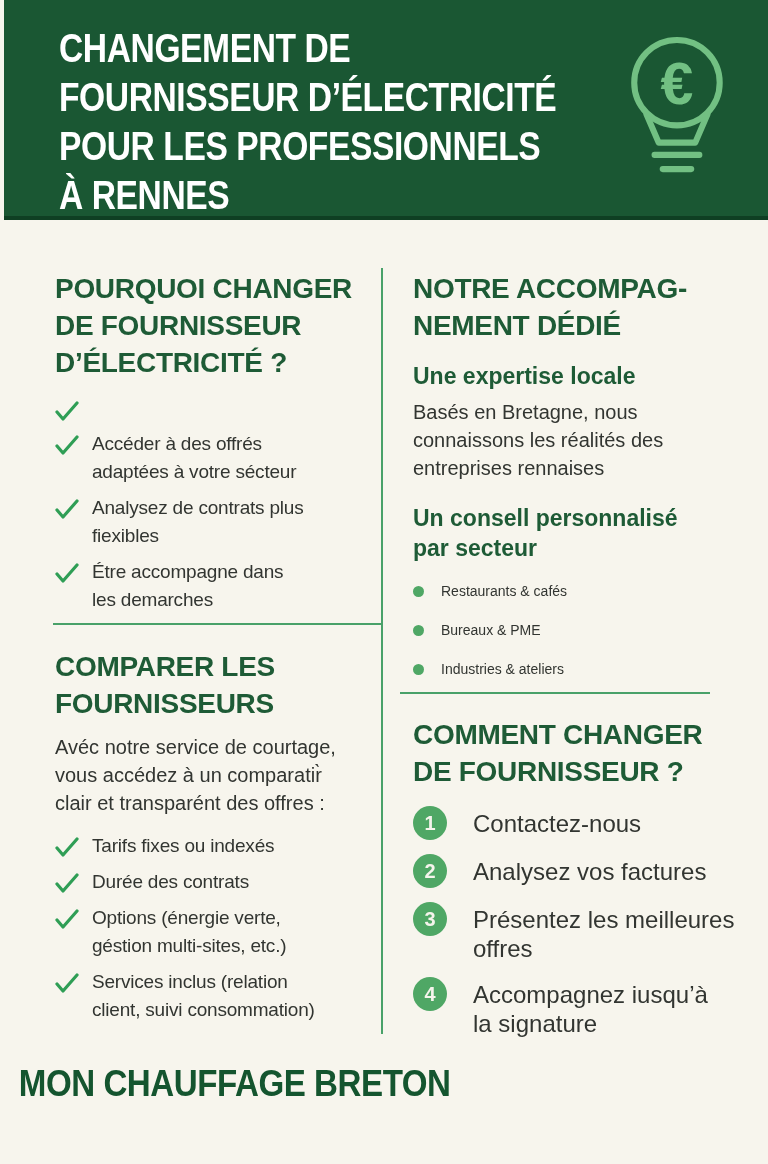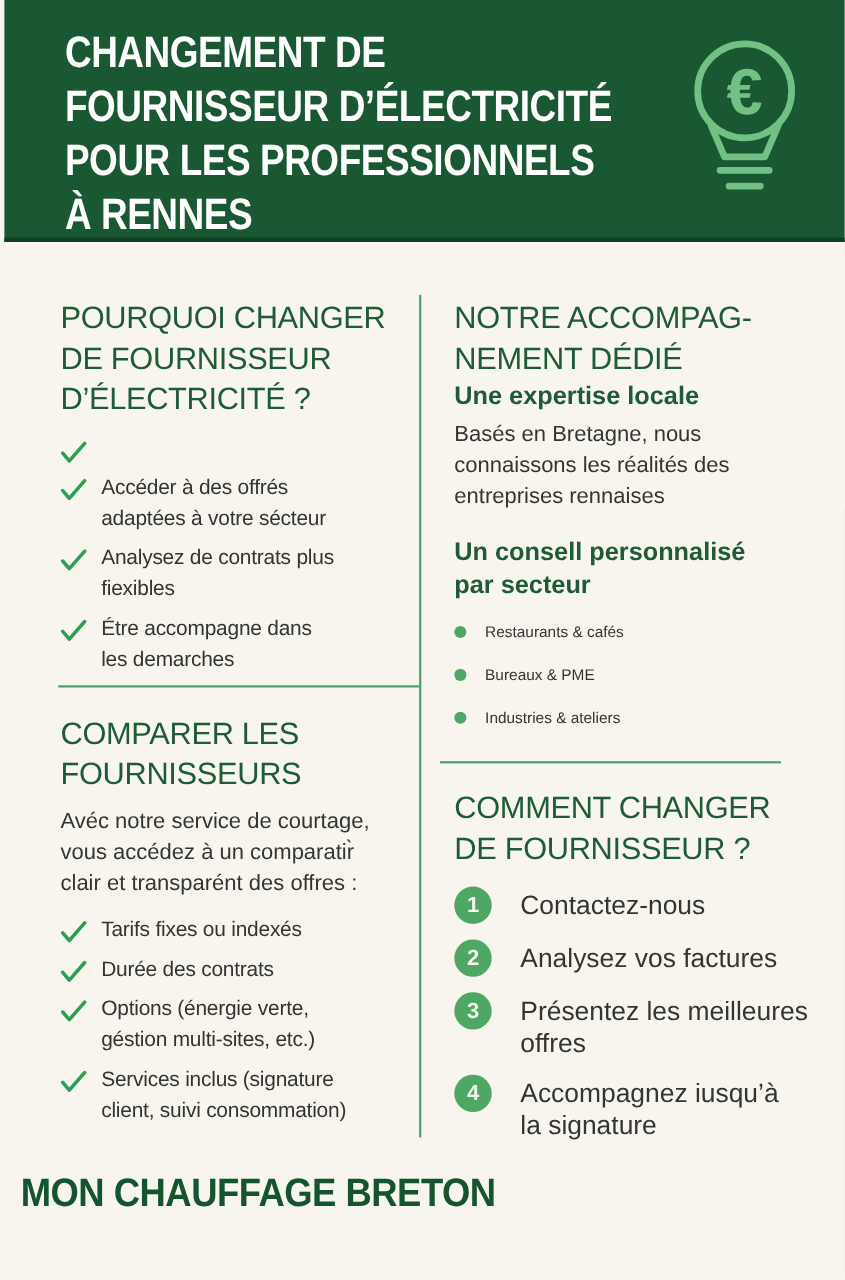--- a/index.html
+++ b/index.html
@@ -70,21 +70,21 @@
     background: var(--divider);
   }
   .divider-h { position: absolute; height: 2px; background: var(--divider); }
   .divider-h.left  { left: 53px;  top: 623px; width: 328px; }
   .divider-h.right { left: 400px; top: 692px; width: 310px; }
   
   .section { position: absolute; }
   .h2 {
     font-size: 28px;
     line-height: 37px;
-    font-weight: 400;
+    font-weight: 700;
     letter-spacing: -0.3px;
     color: var(--accent-dark);
     white-space: nowrap;
   }
   .h2 span { display: block; }
   .h3 {
     font-size: 23px;
     line-height: 30px;
     font-weight: 700;
     color: var(--accent-dark);
@@ -134,21 +134,21 @@
   .step-text { font-size: 24px; line-height: 29px; margin-top: 3px; }
   .step-text .line { display: block; white-space: nowrap; }
   
   #sec-why     { left: 55px;  top: 270px; width: 326px; }
   #sec-compare { left: 55px;  top: 648px; width: 326px; }
   #sec-support { left: 413px; top: 270px; width: 312px; }
   #sec-how     { left: 413px; top: 716px; width: 330px; }
   #sec-why .check-list { margin-top: 15px; }
   #sec-compare .intro { margin-top: 11px; }
   #sec-compare .check-list { margin-top: 15px; }
-  #sec-support .h3.first { }
+  #sec-support .h3.first { margin-top: 17px; }
   #sec-support .body-lines { margin-top: 7px; }
   #sec-support .h3.second { margin-top: 21px; }
   
   .footer {
     position: absolute;
     left: 0; top: 1063px;
     width: 624px;
     text-align: left;
   }
   .brand {
@@ -263,21 +263,21 @@
         <div class="check-text">
           <span class="line">Options (énergie verte,</span>
           <span class="line">géstion multi-sites, etc.)</span>
         </div>
       </div>
       <div class="check-row">
         <svg class="check-icon" viewBox="0 0 24 22">
             <path d="M2 12 L8 19 L22 3"></path>
           </svg>
         <div class="check-text">
-          <span class="line">Services inclus (signature</span>
+          <span class="line">Services inclus (relation</span>
           <span class="line">client, suivi consommation)</span>
         </div>
       </div>
     </div>
   </section>
 
   <section class="section" id="sec-support">
     <h2 class="h2">
       <span>NOTRE ACCOMPAG-</span>
       <span>NEMENT DÉDIÉ</span>

